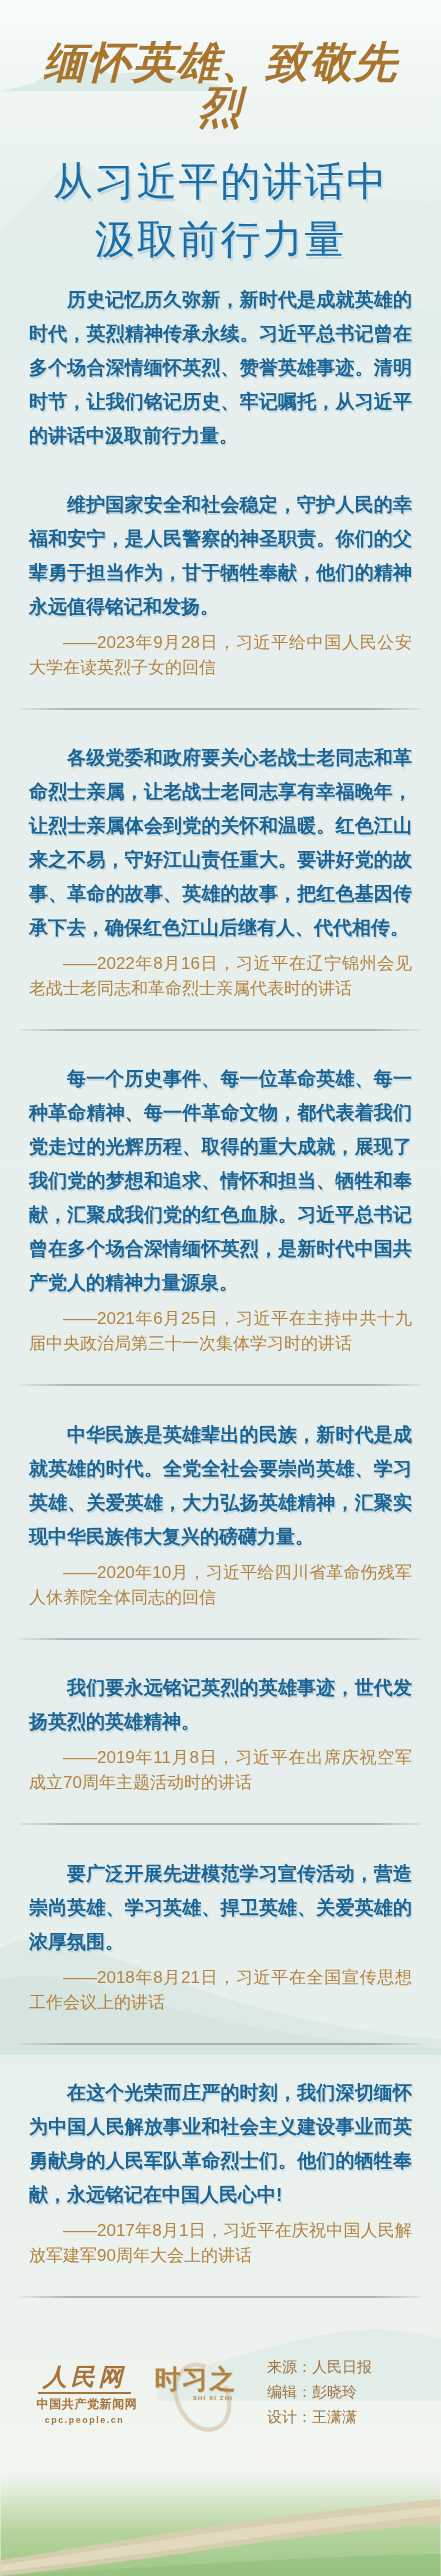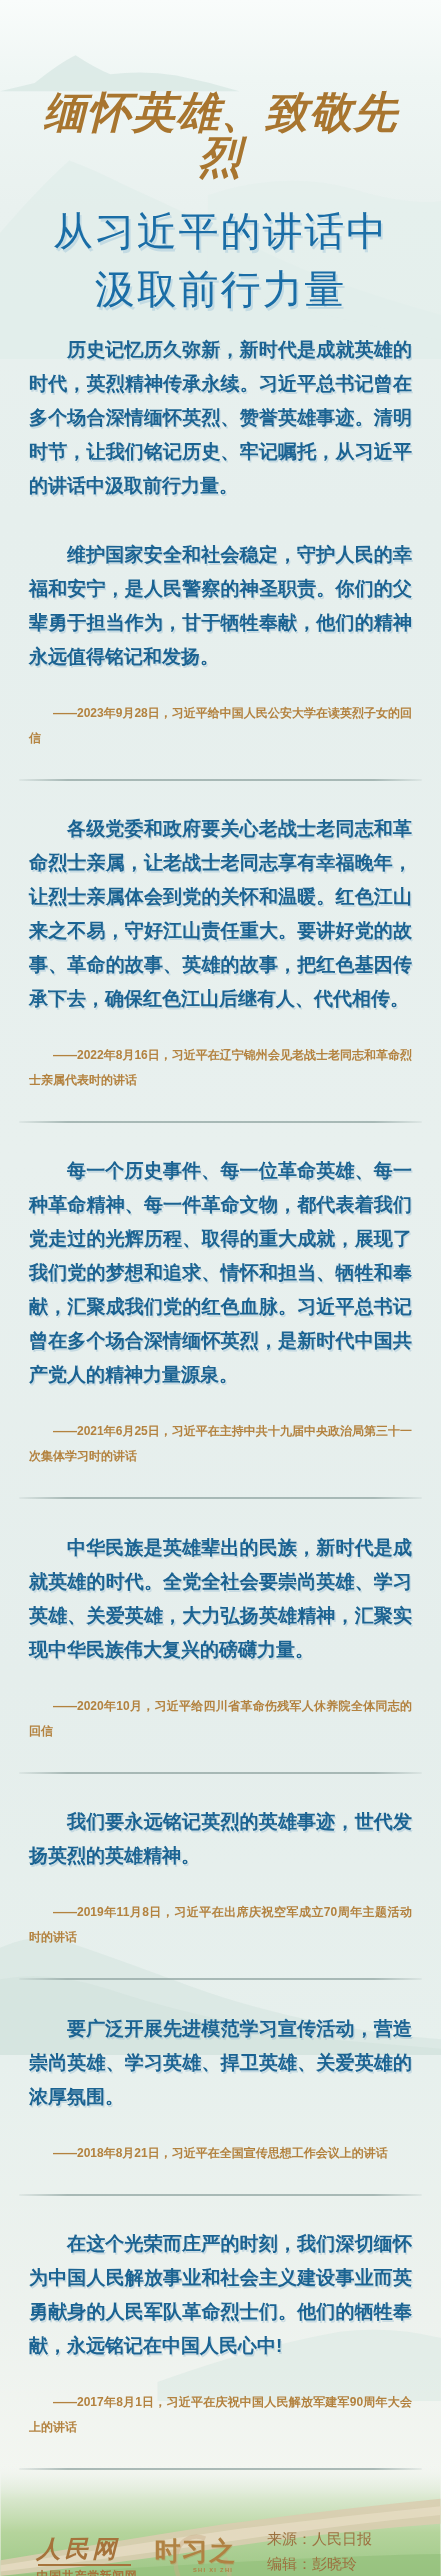--- a/index.html
+++ b/index.html
@@ -26,21 +26,21 @@
   #mtn-low{top:2294px;}
   #landscape{bottom:0;}
   
   .content{
     position:relative;
     z-index:2;
     padding:0 29px;
   }
   .title{
     margin:0;
-    padding-top:90px;
+    padding-top:40px;
     text-align:center;
     font-family:"DejaVu Serif", serif;
     font-size:43px;
     line-height:1.05;
     font-weight:700;
     font-style:italic;
     letter-spacing:1.3px;
     color:#a8752f;
   }
   .subtitle{
@@ -60,24 +60,24 @@
     font-weight:bold;
     color:#1b6392;
     text-align:justify;
     text-indent:2em;
     text-shadow:1.3px 1.9px 0 rgba(147,184,207,0.38);
   }
   .intro{margin-top:15px;font-family:Liberation Serif, serif;}
   .quote-section{padding-top:31.5px;}
   .quote-section.first{padding-top:35px;}
   .source{
-    margin:27px 0 0 0;
-    font-size:12px;
+    margin:6px 0 0 0;
+    font-size:17px;
     line-height:25px;
-    font-weight:bold;
+    font-weight:normal;
     color:#b3823f;
     text-align:justify;
     text-indent:2em;
   }
   .divider{
     height:1.9px;
     margin:28px -10px 0 -10px;
     border-radius:1.3px;
     background:linear-gradient(90deg,
       rgba(163,180,177,0.15) 0%,
@@ -87,20 +87,21 @@
   }
   
   .footer{
     display:flex;
     align-items:flex-start;
     margin-top:52px;
     padding-left:7.6px;
   }
   .pd-logo{
     width:96px;
+    text-align:center;
     padding-top:14px;
     color:#a6733b;
   }
   .pd-name{
     font-family:"DejaVu Serif", serif;
     font-style:italic;
     font-size:24px;
     line-height:1.05;
     font-weight:bold;
     letter-spacing:3.8px;

